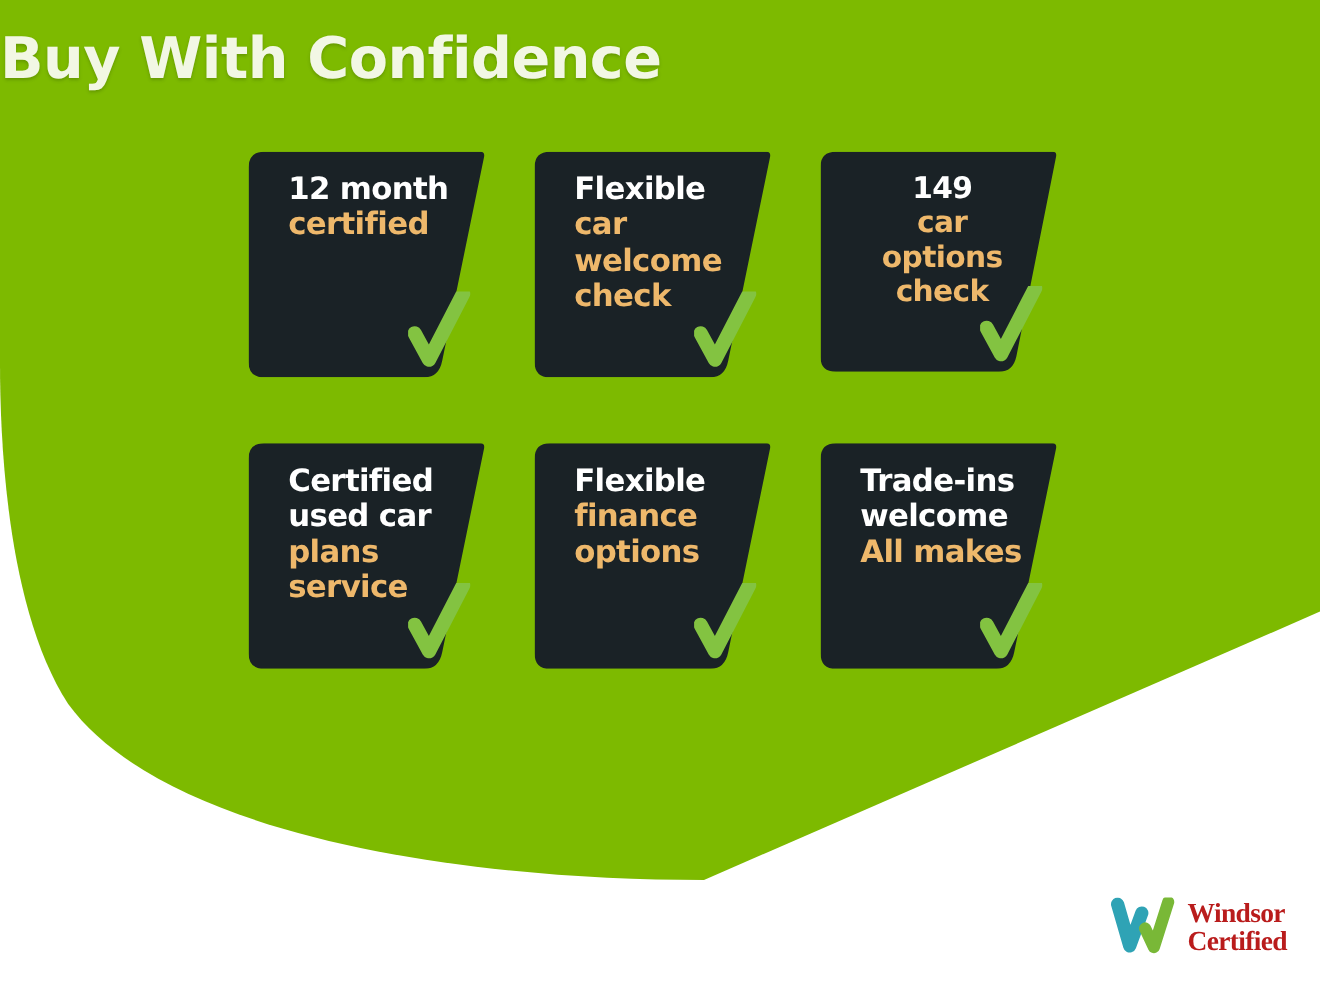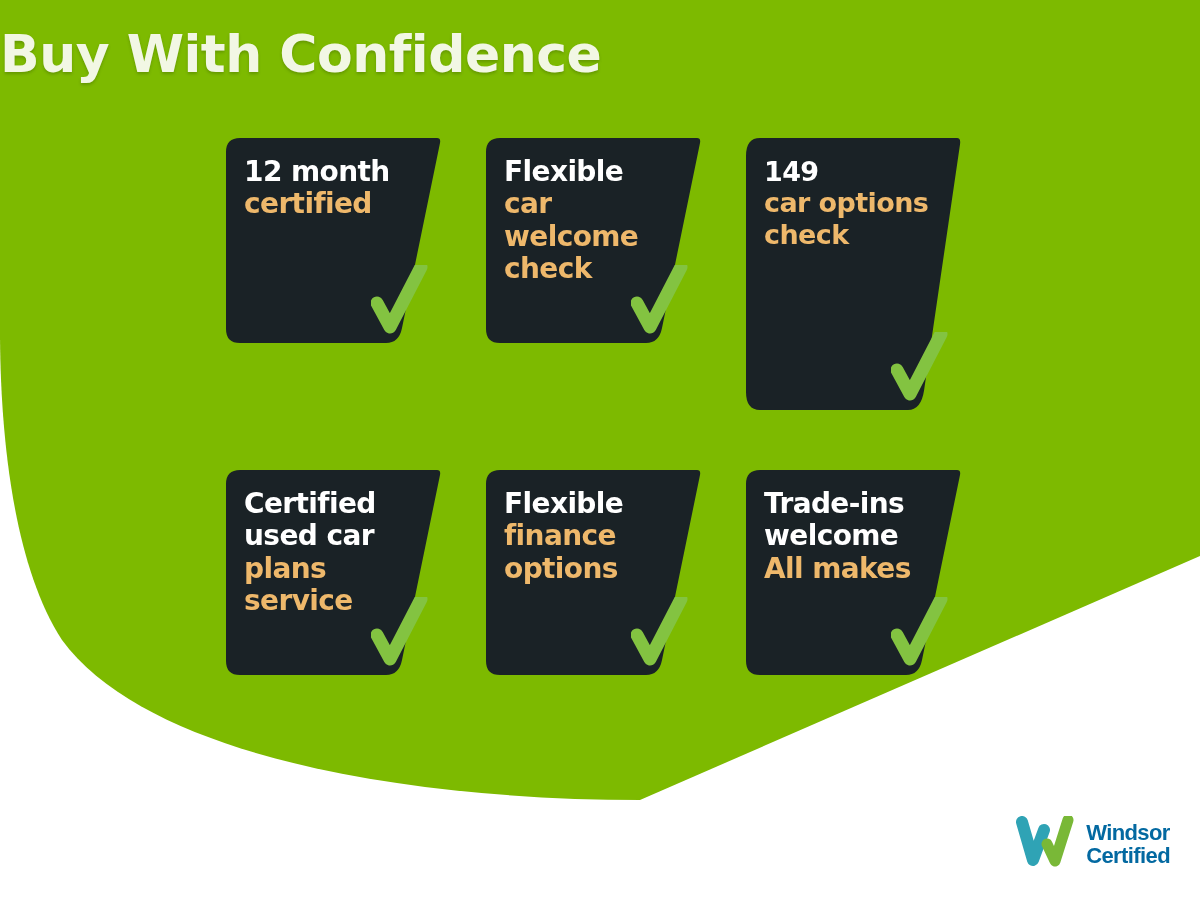--- a/index.html
+++ b/index.html
@@ -61,34 +61,34 @@
   }
   .card-row.row-1 { margin-bottom: 60px; }
 
   .card-slot {
     position: relative;
     width: 215px;
     height: 205px;
     margin-right: 45px;
   }
   .card-slot:last-child { margin-right: 0; }
-  .card-slot.tall { height: 272px; }
+  .card-slot.tall { height: 200px; text-align: center; }
 
   
   .card-plate {
     position: absolute;
     inset: 0;
     z-index: 1;
   }
   .card-plate svg { display: block; width: 100%; height: 100%; }
 
   .card-text {
     position: absolute;
     z-index: 2;
-    left: 18px;
+    left: 36px;
     top: 18px;
     right: 30px;
     font-family: "DejaVu Sans", sans-serif;
     font-size: 28px;
     font-weight: bold;
     line-height: 1.16;
     letter-spacing: -0.6px;
   }
   .card-slot.tall .card-text { font-size: 27px; }
 
@@ -112,25 +112,25 @@
     z-index: 6;
     right: 30px;
     bottom: 28px;
     display: flex;
     align-items: center;
     gap: 10px;
   }
   .logo-mark { width: 62px; height: 56px; flex: 0 0 auto; }
   .logo-mark svg { display: block; width: 100%; height: 100%; }
   .logo-words {
-    font-family: Liberation Sans, sans-serif;
-    font-size: 22px;
+    font-family: Liberation Serif, serif;
+    font-size: 25px;
     font-weight: bold;
     line-height: 1.06;
-    color: #0369a1;
+    color: #b91c1c;
     letter-spacing: -0.6px;
   }
   .logo-words span { display: block; }
 </style>
 </head>
 <body>
 
 <div id="stage">
 
   <div class="green-blob">

